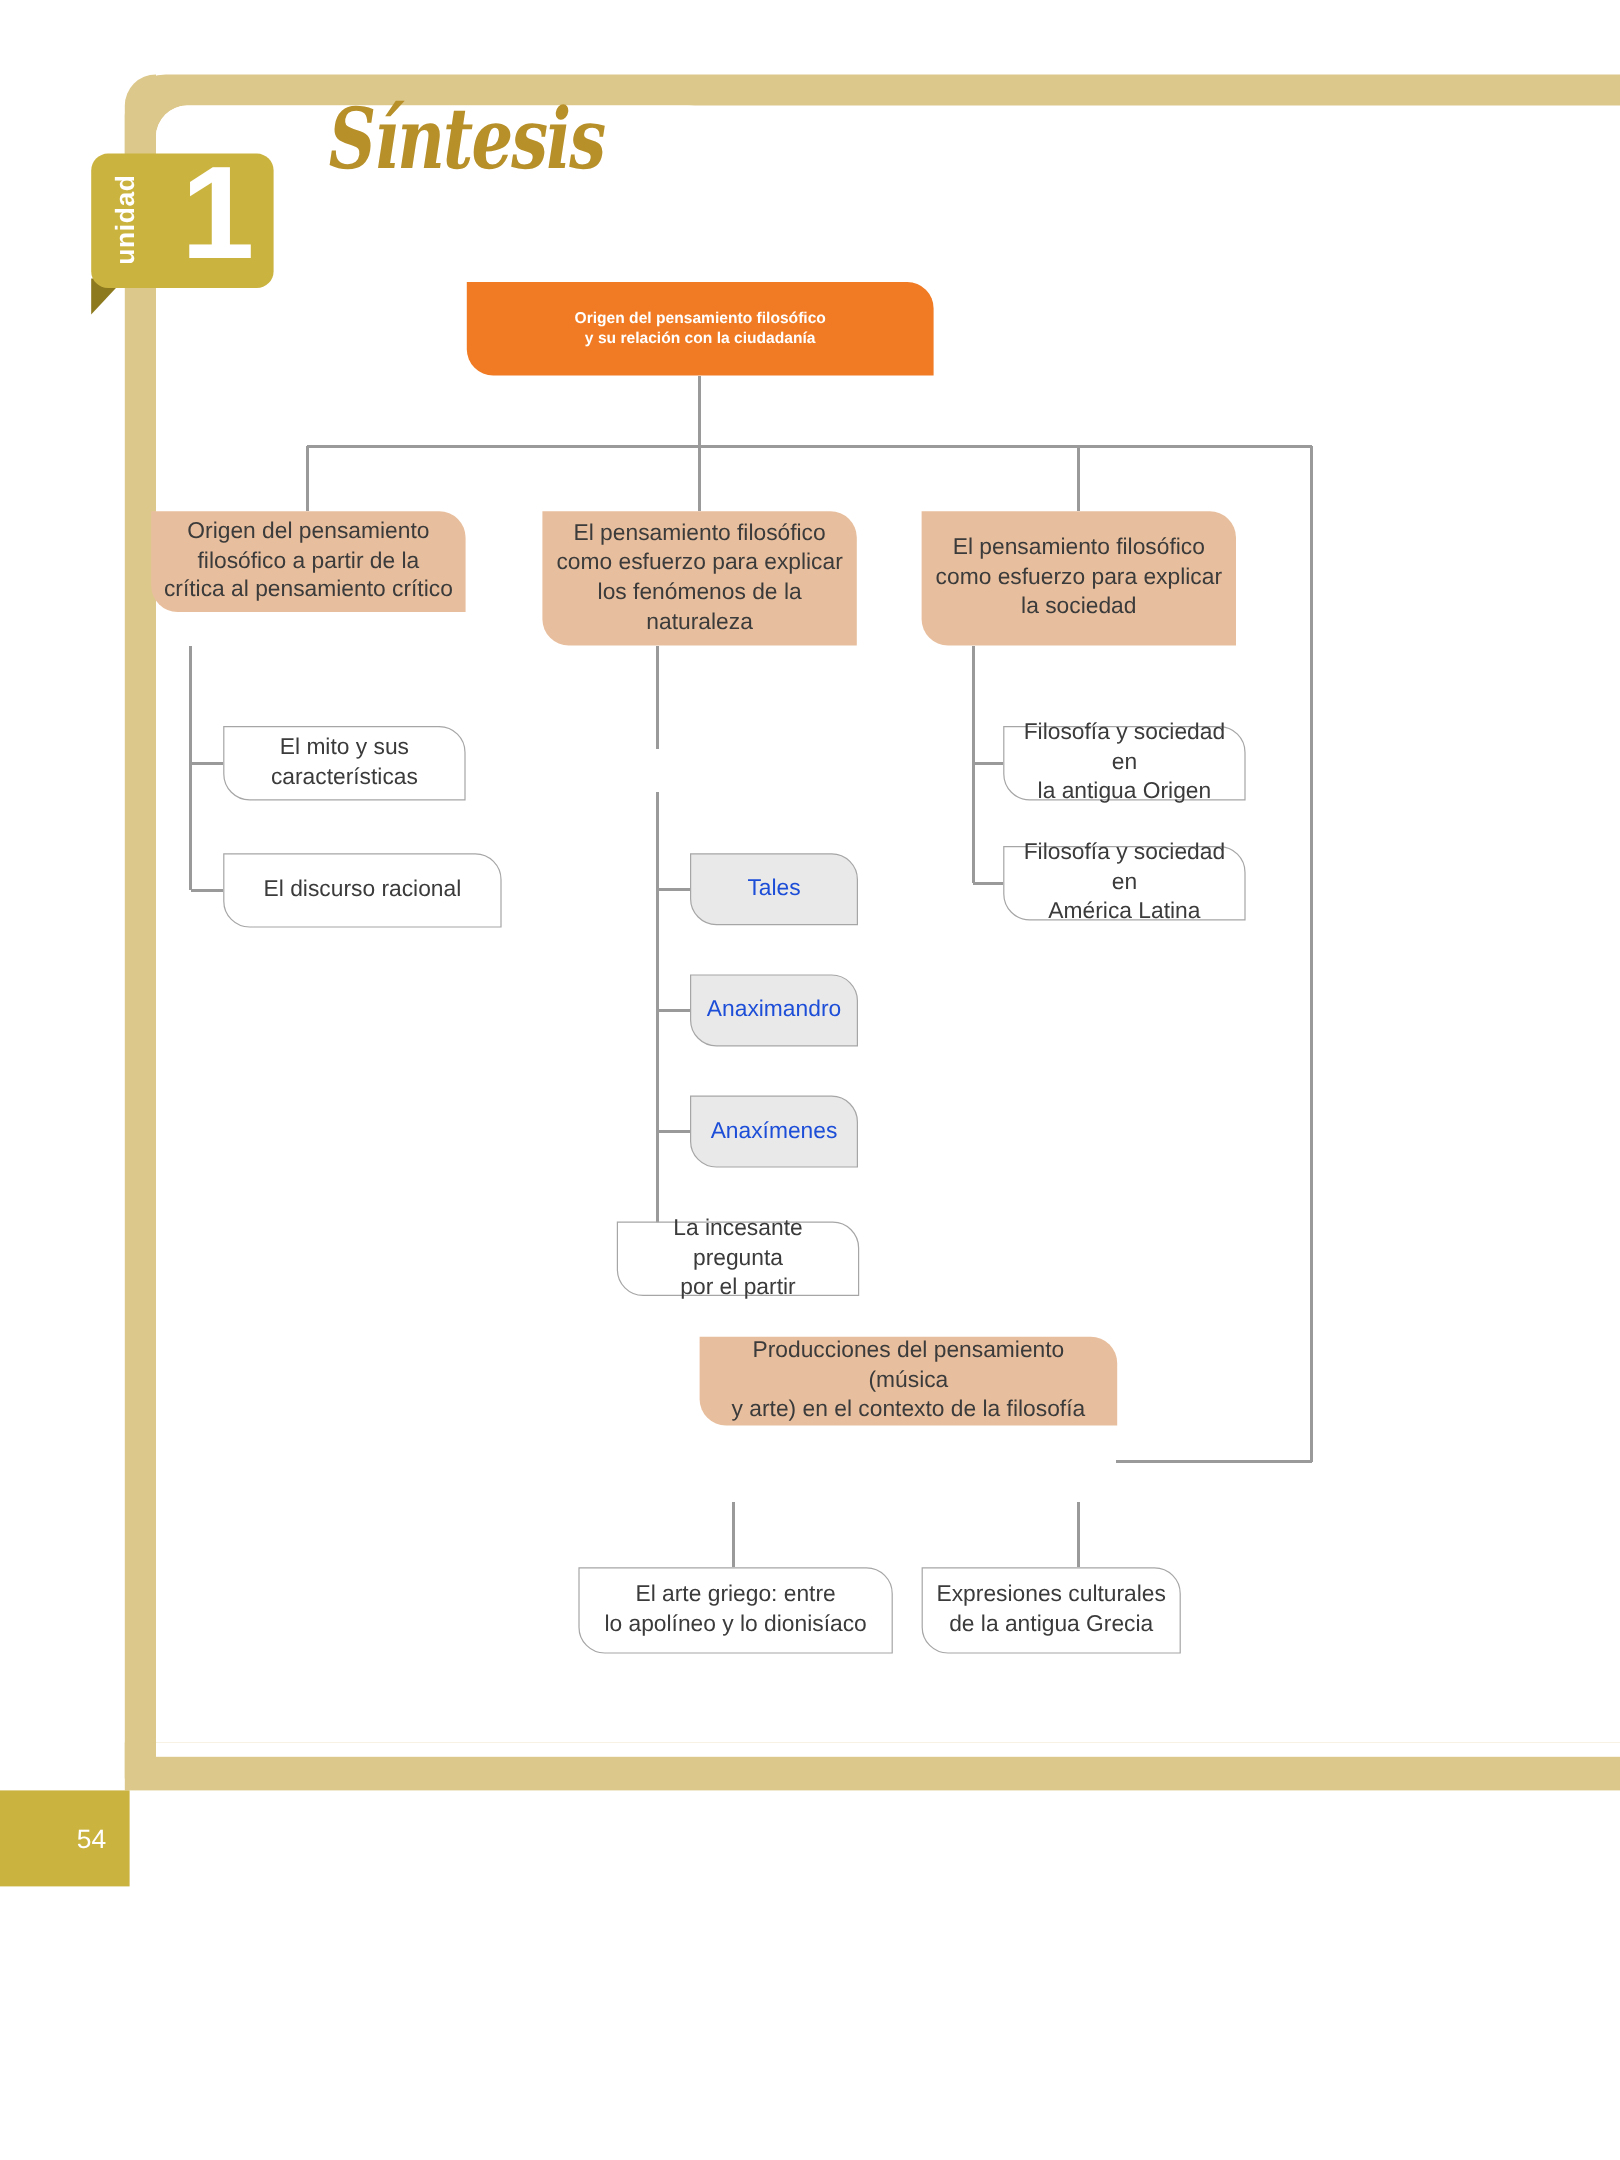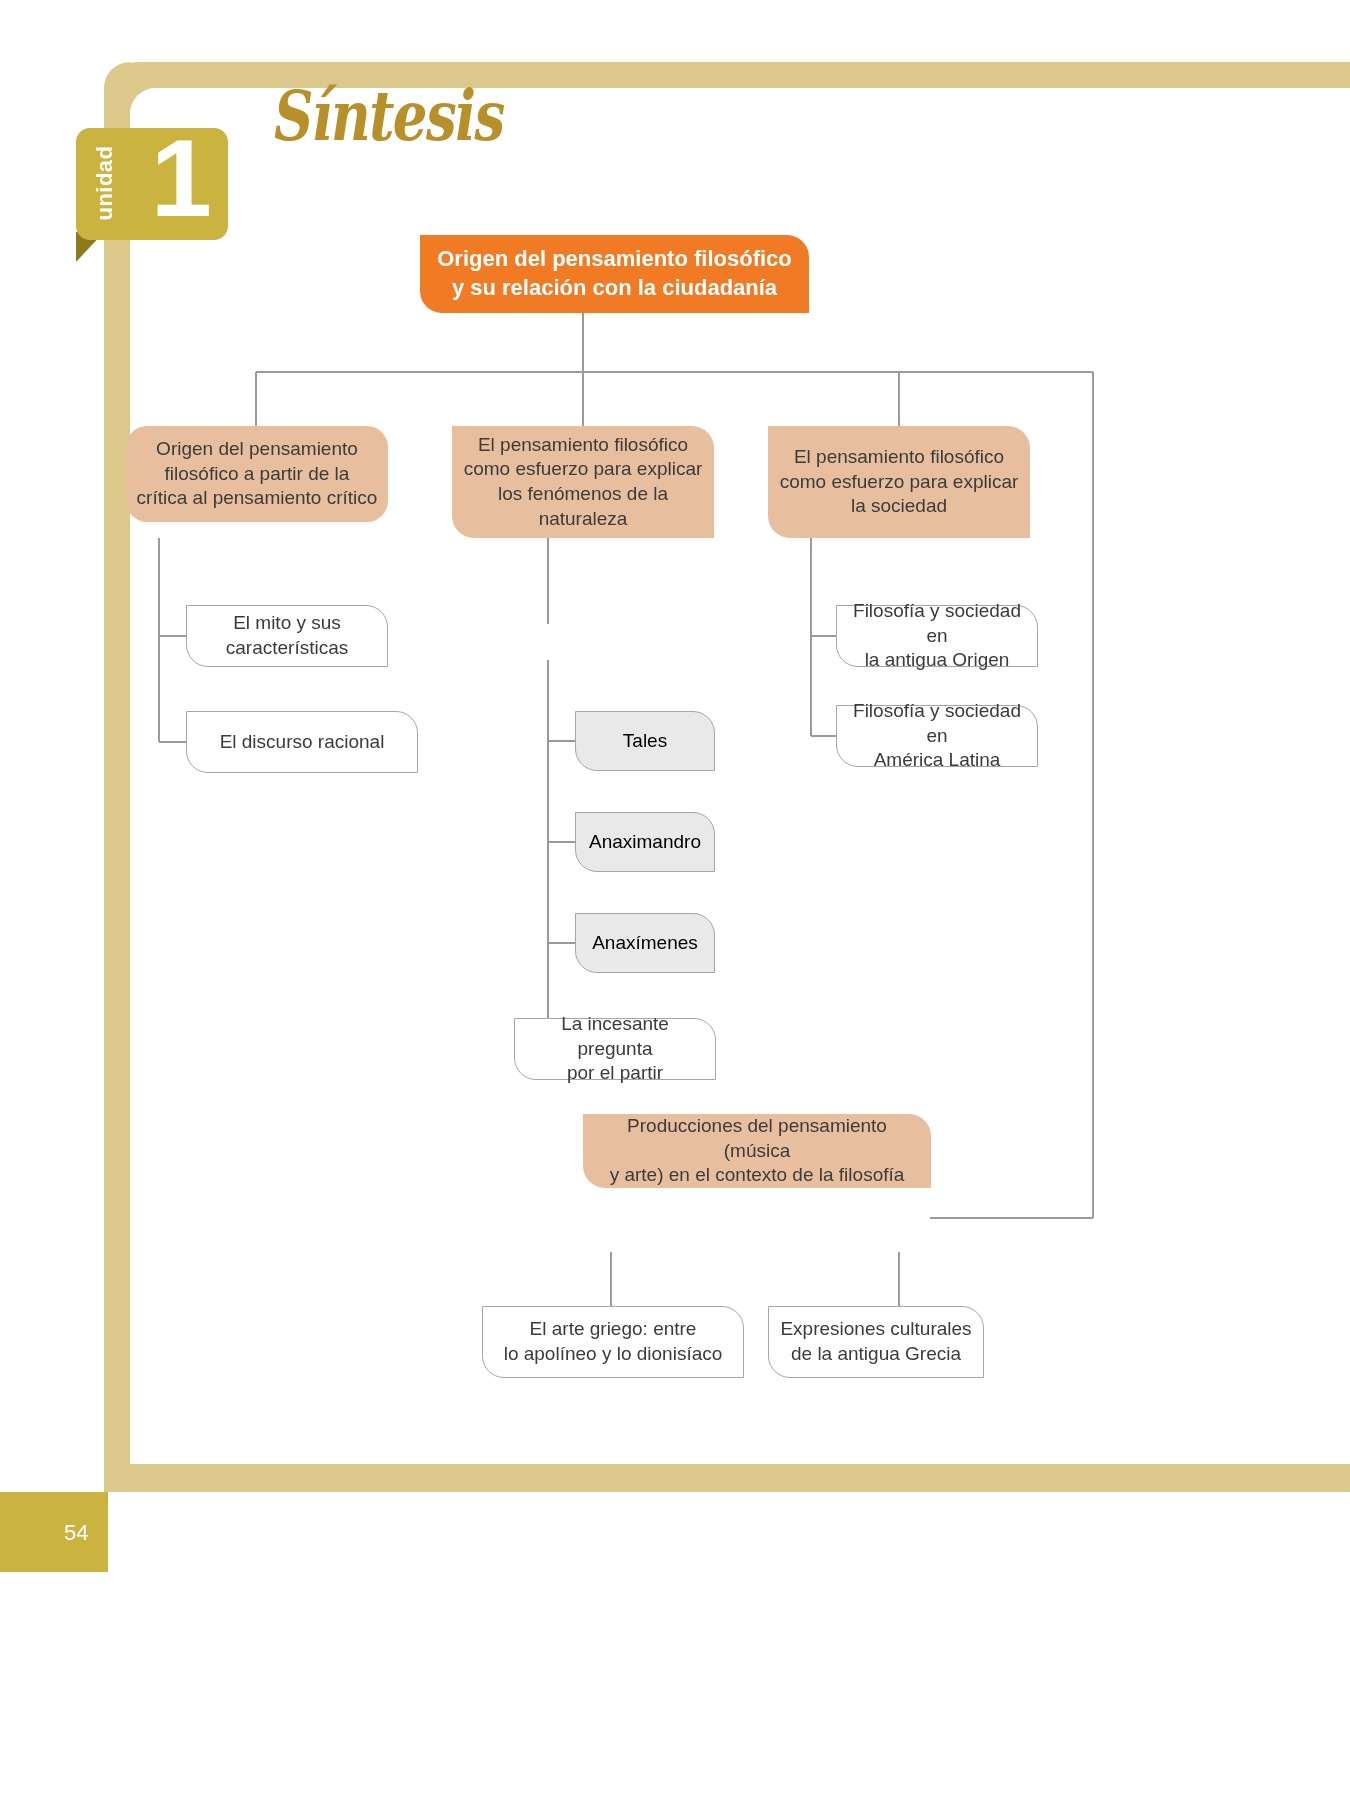--- a/index.html
+++ b/index.html
@@ -89,31 +89,31 @@
   .node{
     position:absolute;box-sizing:border-box;
     display:flex;align-items:center;justify-content:center;text-align:center;
     font-family:"Liberation Sans", sans-serif;
     line-height:1.30;
     border-radius:0 22px 0 22px;
   }
   .node .txt{display:block;padding:0 10px;}
 
   .node.root{
-    background:#f07b24;color:#ffffff;font-weight:bold;font-size:22px;margin-left:31px;
+    background:#f07b24;color:#ffffff;font-weight:bold;font-size:13px;
   }
   .node.level2{
     background:#e8bf9e;color:#3b3b3b;font-size:19px;
   }
   .node.leaf{
     background:#ffffff;color:#3b3b3b;font-size:19px;
     border:1.4px solid #a6a6a6;
   }
   .node.grey{
-    background:#e9e9e9;color:#000000;font-size:19px;
+    background:#e9e9e9;color:#1d4ed8;font-size:19px;
     border:1.4px solid #a6a6a6;
   }
 </style>
 </head>
 <body>
 
 <div id="page">
 
   <div class="frame-tan-top"></div>
   <div class="frame-tan-left"></div>
@@ -169,21 +169,21 @@
       </g>
     </svg>
 
     <div class="node root" style="left:389px;top:235px;width:389px;height:78px;">
       <span class="txt">
         <span>Origen del pensamiento filosófico</span><br>
         <span>y su relación con la ciudadanía</span>
       </span>
     </div>
 
-    <div class="node level2" style="left:126px;top:426px;width:262px;height:96px;border-radius:21px;">
+    <div class="node level2" style="left:126px;top:426px;width:262px;height:84px;">
       <span class="txt">
         <span>Origen del pensamiento</span><br>
         <span>filosófico a partir de la</span><br>
         <span>crítica al pensamiento crítico</span>
       </span>
     </div>
 
     <div class="node level2" style="left:452px;top:426px;width:262px;height:112px;">
       <span class="txt">
         <span>El pensamiento filosófico</span><br>

